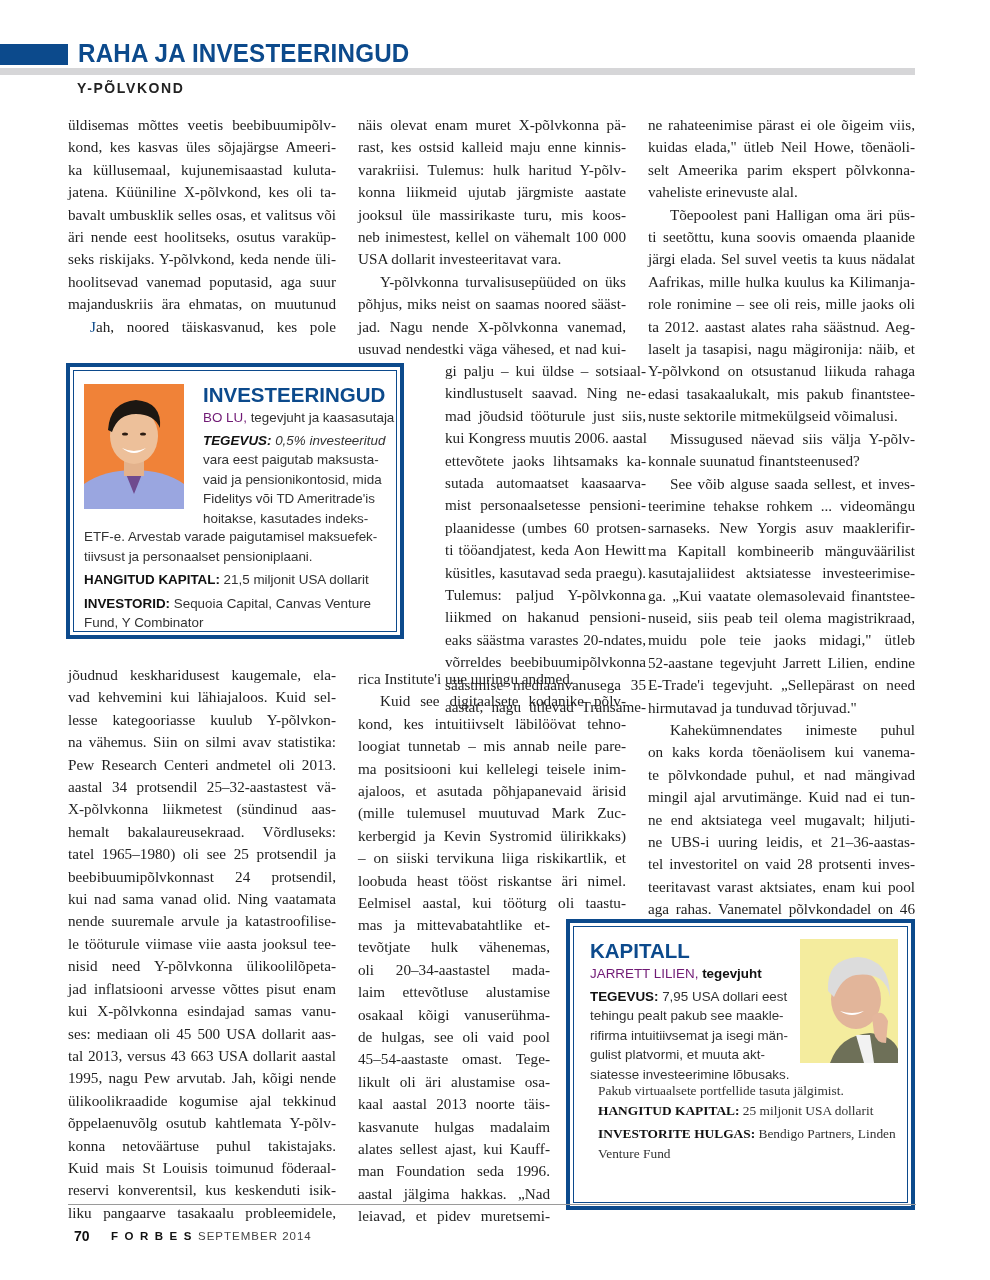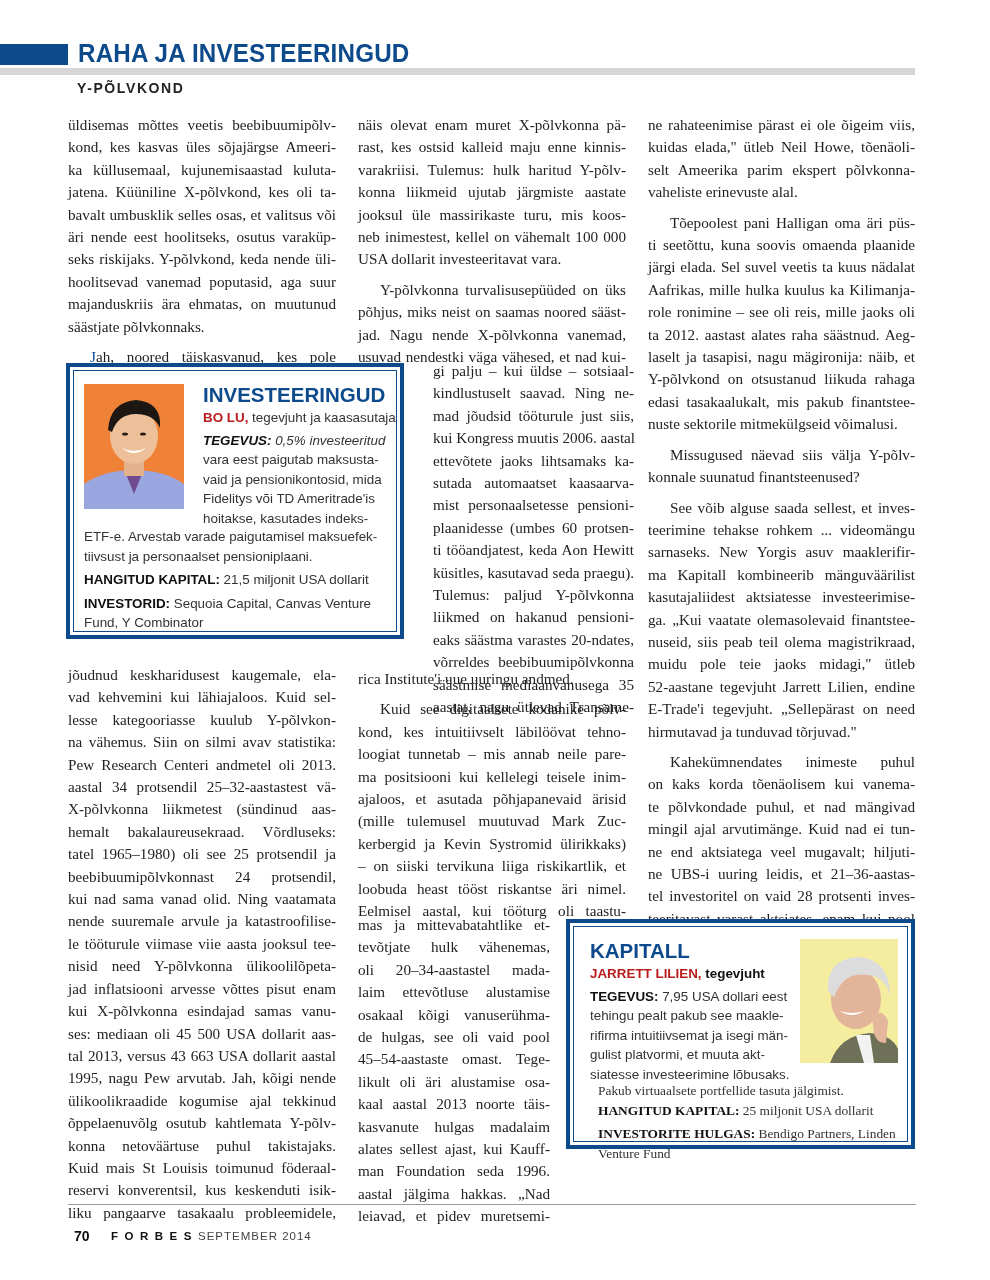--- a/index.html
+++ b/index.html
@@ -8,30 +8,30 @@
     
     .hdr-bar { position: absolute; left: 0; top: 44px; width: 68px; height: 21px; background: #0c4a8c; }
     .hdr-title { position: absolute; left: 78px; top: 38px; font-family: "Liberation Sans", sans-serif; font-weight: bold; font-size: 26px; color: #0c4a8c; letter-spacing: 0.2px; transform: scaleX(0.93); transform-origin: left center; }
     .hdr-rule { position: absolute; left: 0; top: 68px; width: 915px; height: 7px; background: #d6d6d8; }
     .hdr-sub { position: absolute; left: 77px; top: 80px; font-family: "Liberation Sans", sans-serif; font-weight: bold; font-size: 14px; letter-spacing: 1.6px; color: #222; }
 
     
     .col { position: absolute; font-family: "Liberation Serif", serif; font-size: 15.2px; line-height: 22.4px; color: #222; text-align: justify; }
     .col .ln { display: block; white-space: nowrap; text-align-last: justify; }
     .col .ln.last { text-align-last: left; }
-    .col .ln.indent { padding-left: 22px; margin-top: 8px; }
+    .col .ln.indent { padding-left: 22px; }
     .dropcap-j { color: #0c4a8c; }
 
     
     .box { position: absolute; background: #fff; border: 4px solid #0c4a8c; box-sizing: border-box; }
     .box .inner { position: absolute; left: 3px; top: 3px; right: 3px; bottom: 3px; border: 1.5px solid #0c4a8c; box-sizing: border-box; }
     .box-title { position: absolute; font-family: "Liberation Sans", sans-serif; font-weight: bold; color: #0c4a8c; font-size: 20.5px; }
     .box-text { position: absolute; font-family: "Liberation Sans", sans-serif; font-size: 13.4px; line-height: 19.5px; color: #333; }
     .box-text b { color: #111; }
-    .red { color: #b91c1c; font-weight: bold; }
+    .red { color: #701a75; font-weight: normal; }
     .photo { position: absolute; overflow: hidden; }
 
     
     .ftr-rule { position: absolute; left: 68px; top: 1204px; width: 848px; height: 1px; background: #9a9a9a; }
     .ftr-page { position: absolute; left: 74px; top: 1228px; font-family: "Liberation Sans", sans-serif; font-weight: bold; font-size: 14px; color: #111; }
     .ftr-mag { position: absolute; left: 111px; top: 1230px; font-family: "Liberation Sans", sans-serif; font-weight: bold; font-size: 11.5px; letter-spacing: 6.5px; color: #111; }
     .ftr-date { position: absolute; left: 198px; top: 1230px; font-family: "Liberation Sans", sans-serif; font-size: 11.5px; letter-spacing: 1px; color: #444; }
   </style>
 </head>
 <body>
@@ -44,21 +44,20 @@
 <div class="col" id="col1top" style="left:68px; top:114px; width:268px;">
     <span class="ln">üldisemas mõttes veetis beebibuumipõlv-</span>
     <span class="ln">kond, kes kasvas üles sõjajärgse Ameeri-</span>
     <span class="ln">ka küllusemaal, kujunemisaastad kuluta-</span>
     <span class="ln">jatena. Küüniline X-põlvkond, kes oli ta-</span>
     <span class="ln">bavalt umbusklik selles osas, et valitsus või</span>
     <span class="ln">äri nende eest hoolitseks, osutus varaküp-</span>
     <span class="ln">seks riskijaks. Y-põlvkond, keda nende üli-</span>
     <span class="ln">hoolitsevad vanemad poputasid, aga suur</span>
     <span class="ln">majanduskriis ära ehmatas, on muutunud</span>
-    <span class="ln last">säästjate põlvkonnaks.</span>
     <span class="ln indent"><span class="dropcap-j">J</span><span>ah, noored täiskasvanud, kes pole</span></span>
   </div>
 
 <div class="col" id="col1bot" style="left:68px; top:664px; width:268px;">
     <span class="ln">jõudnud keskharidusest kaugemale, ela-</span>
     <span class="ln">vad kehvemini kui lähiajaloos. Kuid sel-</span>
     <span class="ln">lesse kategooriasse kuulub Y-põlvkon-</span>
     <span class="ln">na vähemus. Siin on silmi avav statistika:</span>
     <span class="ln">Pew Research Centeri andmetel oli 2013.</span>
     <span class="ln">aastal 34 protsendil 25–32-aastastest vä-</span>
@@ -90,21 +89,21 @@
     <span class="ln">konna liikmeid ujutab järgmiste aastate</span>
     <span class="ln">jooksul üle massirikaste turu, mis koos-</span>
     <span class="ln">neb inimestest, kellel on vähemalt 100 000</span>
     <span class="ln last">USA dollarit investeeritavat vara.</span>
     <span class="ln indent">Y-põlvkonna turvalisusepüüded on üks</span>
     <span class="ln">põhjus, miks neist on saamas noored sääst-</span>
     <span class="ln">jad. Nagu nende X-põlvkonna vanemad,</span>
     <span class="ln">usuvad nendestki väga vähesed, et nad kui-</span>
   </div>
 
-<div class="col" id="col2nar" style="left:433px; top:360px; width:201px;">
+<div class="col" id="col2nar" style="left:445px; top:360px; width:201px;">
     <span class="ln">gi palju – kui üldse – sotsiaal-</span>
     <span class="ln">kindlustuselt saavad. Ning ne-</span>
     <span class="ln">mad jõudsid tööturule just siis,</span>
     <span class="ln">kui Kongress muutis 2006. aastal</span>
     <span class="ln">ettevõtete jaoks lihtsamaks ka-</span>
     <span class="ln">sutada automaatset kaasaarva-</span>
     <span class="ln">mist personaalsetesse pensioni-</span>
     <span class="ln">plaanidesse (umbes 60 protsen-</span>
     <span class="ln">ti tööandjatest, keda Aon Hewitt</span>
     <span class="ln">küsitles, kasutavad seda praegu).</span>
@@ -214,21 +213,21 @@
   </div>
   <div class="box-text" style="left:14px; top:160px; width:310px;">
     <div>ETF-e. Arvestab varade paigutamisel maksuefek-</div>
     <div>tiivsust ja personaalset pensioniplaani.</div>
     <div style="margin-top:4px;"><b>HANGITUD KAPITAL:</b><span> 21,5 miljonit USA dollarit</span></div>
     <div style="margin-top:4px;"><b>INVESTORID:</b><span> Sequoia Capital, Canvas Venture</span></div>
     <div>Fund, Y Combinator</div>
   </div>
 </div>
 
-<div class="box" style="left:566px; top:919px; width:349px; height:230px;">
+<div class="box" style="left:566px; top:919px; width:349px; height:291px;">
   <div class="inner"></div>
   <div class="photo" style="left:230px; top:16px; width:98px; height:124px;">
     <svg width="98" height="124" viewBox="0 0 98 124">
       <rect width="98" height="124" fill="#f4ec9e"></rect>
       <path d="M30 124 Q40 96 70 94 Q92 96 98 110 L98 124 Z" fill="#6e7058"></path>
       <path d="M56 96 L64 124 L74 124 L70 96 Z" fill="#f2f2f2"></path>
       <ellipse cx="56" cy="60" rx="25" ry="30" fill="#e2b59a"></ellipse>
       <path d="M28 52 Q26 20 58 18 Q90 20 90 58 Q88 46 80 40 Q70 34 56 36 Q42 38 34 58 Z" fill="#dcdcdc"></path>
       <path d="M40 72 Q52 80 64 72 Q52 76 40 72 Z" fill="#ffffff"></path>
       <path d="M72 78 Q82 68 88 82 L86 104 Q76 104 74 94 Z" fill="#e4b69c"></path>

